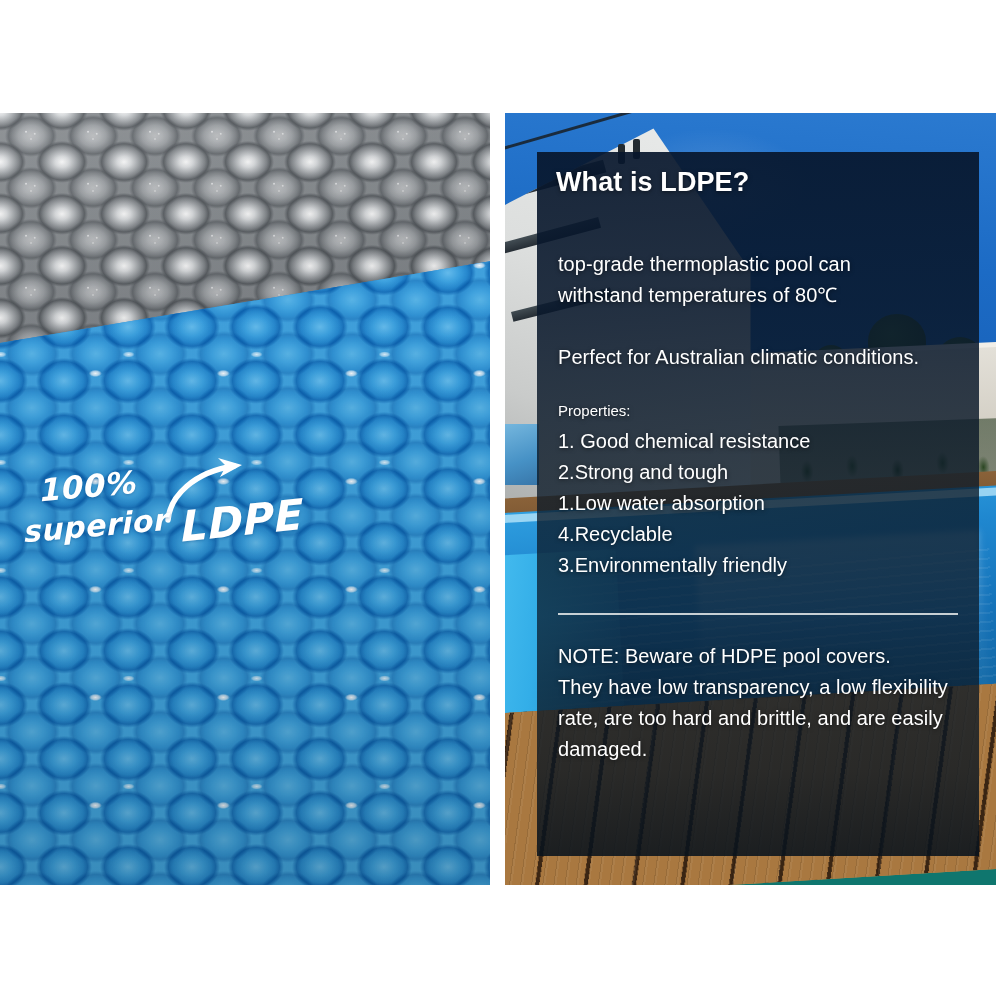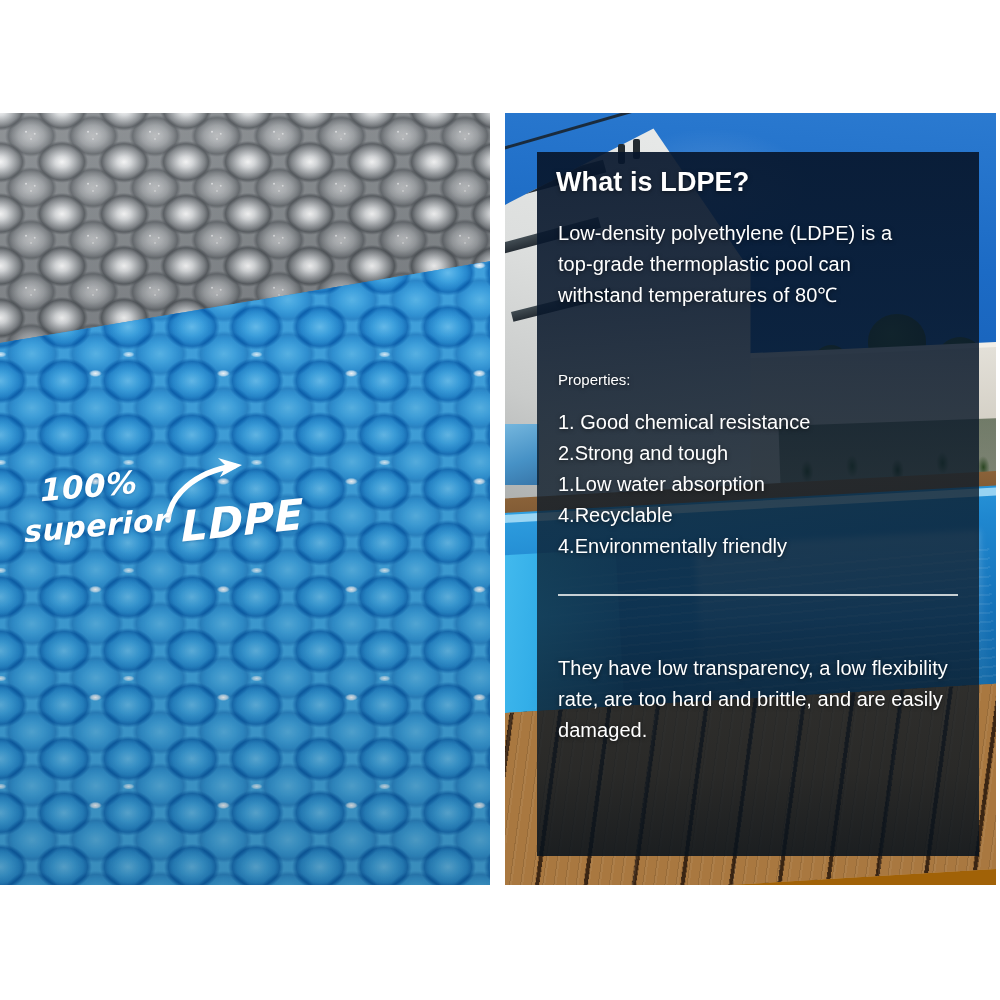--- a/index.html
+++ b/index.html
@@ -183,21 +183,21 @@
   }
 
   
   #right-panel {
     position: absolute;
     left: 505px;
     top: 113px;
     width: 491px;
     height: 772px;
     overflow: hidden;
-    background: #a16207;
+    background: #0f766e;
   }
 
   
   .sky {
     position: absolute;
     left: 0; top: 0; width: 100%; height: 46%;
     background: linear-gradient(185deg, #2b7ad0 0%, #1c6bc5 40%, #155ab0 100%);
   }
   .sky-wisp {
     position: absolute;
@@ -409,21 +409,21 @@
   }
   .props-label {
     font-size: 15px;
     font-weight: 300;
     line-height: 31px;
     margin: 0 0 0 2px;
     text-shadow: 0 1px 4px rgba(0,0,0,0.55);
   }
   .props-list {
     list-style: none;
-    margin: 12px 0 0 2px;
+    margin: 0 0 0 2px;
     padding: 0;
   }
   .props-list li {
     font-size: 20px;
     font-weight: 300;
     line-height: 31px;
     text-shadow: 0 1px 4px rgba(0,0,0,0.55);
   }
   #divider {
     width: 400px;
@@ -507,40 +507,41 @@
     <div class="deck"></div>
     <div class="deck-grain"></div>
 
     <div id="overlay-box"></div>
 
     <div id="overlay-content">
 
       <h1 class="panel-title">What is LDPE?</h1>
 
       <p class="intro-p">
-        <span>Low-density polyethylene (LDPE) is a</span><br>
+        <br>
         <span>top-grade thermoplastic pool can</span><br>
         <span>withstand temperatures of 80℃</span><br>
         <br>
+        <span>Perfect for Australian climatic conditions.</span>
       </p>
 
       <p class="props-label">Properties:</p>
 
       <ul class="props-list">
         <li>1. Good chemical resistance</li>
         <li>2.Strong and tough</li>
         <li>1.Low water absorption</li>
         <li>4.Recyclable</li>
-        <li>4.Environmentally friendly</li>
+        <li>3.Environmentally friendly</li>
       </ul>
 
       <div id="divider"></div>
 
       <p class="note-p">
-        <br>
+        <span>NOTE: Beware of HDPE pool covers.</span><br>
         <span>They have low transparency, a low flexibility</span><br>
         <span>rate, are too hard and brittle, and are easily</span><br>
         <span>damaged.</span>
       </p>
 
     </div>
   </div>
 
 </div>
 

